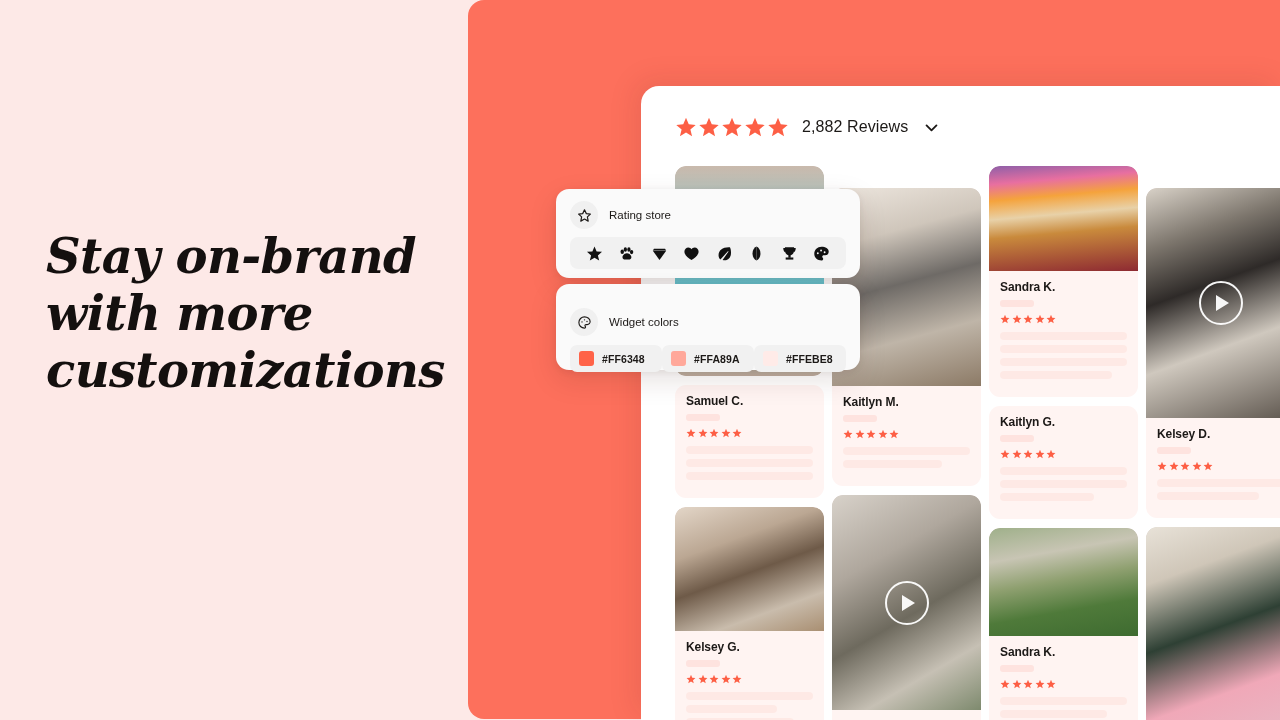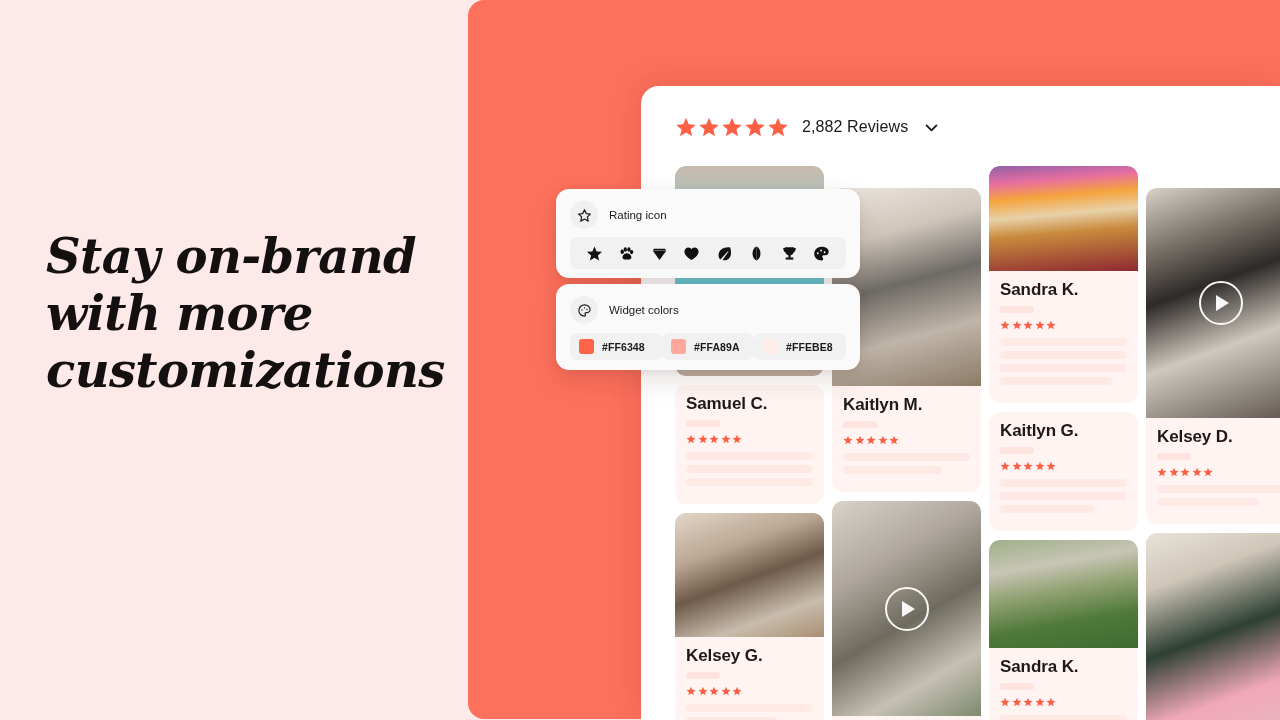--- a/index.html
+++ b/index.html
@@ -120,39 +120,39 @@
     display: block;
     width: 0; height: 0;
     border-left: 13px solid rgba(255,255,255,0.95);
     border-top: 8px solid transparent;
     border-bottom: 8px solid transparent;
     margin-left: 4px;
   }
 
   .rbody { padding: 9px 11px 13px 11px; }
   .rname {
-    font-size: 17px; font-weight: 700;
+    font-size: 12px; font-weight: 700;
     color: #1C1917; letter-spacing: -0.1px;
     margin-bottom: 6px;
   }
   .rsub { width: 34px; height: 7px; border-radius: 3px; background: #FEE3DF; margin-bottom: 7px; }
   .stars-sm { display: flex; gap: 1.5px; margin-bottom: 8px; }
   .stars-sm svg { width: 10px; height: 10px; display: block; }
   .bar { height: 8px; border-radius: 4px; background: #FEE9E5; margin-bottom: 5px; }
 
   
   .float {
     position: absolute;
     background: #FAFAFA;
     border-radius: 13px;
     z-index: 4;
     box-shadow: 0 10px 28px rgba(60, 20, 14, 0.13), 0 2px 7px rgba(60, 20, 14, 0.07);
   }
   .float.rating { left: 556px; top: 189px; width: 304px; height: 89px; padding: 12px 14px; }
-  .float.colors { left: 556px; top: 284px; width: 304px; height: 86px; padding: 12px 14px; }
+  .float.colors { left: 556px; top: 284px; width: 304px; height: 86px; padding: 24px 14px; }
 
   .float-head { display: flex; align-items: center; gap: 11px; height: 28px; }
   .head-ico {
     width: 28px; height: 28px; border-radius: 50%;
     background: #F0F0F0;
     display: flex; align-items: center; justify-content: center;
     flex: none;
   }
   .head-ico svg { width: 15px; height: 15px; display: block; }
   .float-title { font-size: 11.5px; color: #1C1917; font-weight: 400; }
@@ -446,21 +446,21 @@
     </div>
 </div>
 
 <div class="float rating">
   <div class="float-head">
     <span class="head-ico">
       <svg viewBox="0 0 24 24" fill="none" stroke="#1C1917" stroke-width="1.9" stroke-linejoin="round">
           <polygon points="12 2.8 14.9 9 21.4 9.8 16.6 14.3 17.9 21 12 17.7 6.1 21 7.4 14.3 2.6 9.8 9.1 9"></polygon>
         </svg>
     </span>
-    <span class="float-title">Rating icon</span>
+    <span class="float-title">Rating store</span>
   </div>
   <div class="icon-row" id="icon-row">
       <div class="icon-cell">
         <svg viewBox="0 0 24 24" width="17" height="17" fill="#111">
           <polygon points="12 2 15 9.1 22.6 9.7 16.8 14.7 18.6 22 12 18 5.4 22 7.2 14.7 1.4 9.7 9 9.1"></polygon>
         </svg>
       </div>
       <div class="icon-cell">
         <svg viewBox="0 0 24 24" width="17" height="17" fill="#111">
           <ellipse cx="6" cy="9.5" rx="2.5" ry="3.2"></ellipse>

